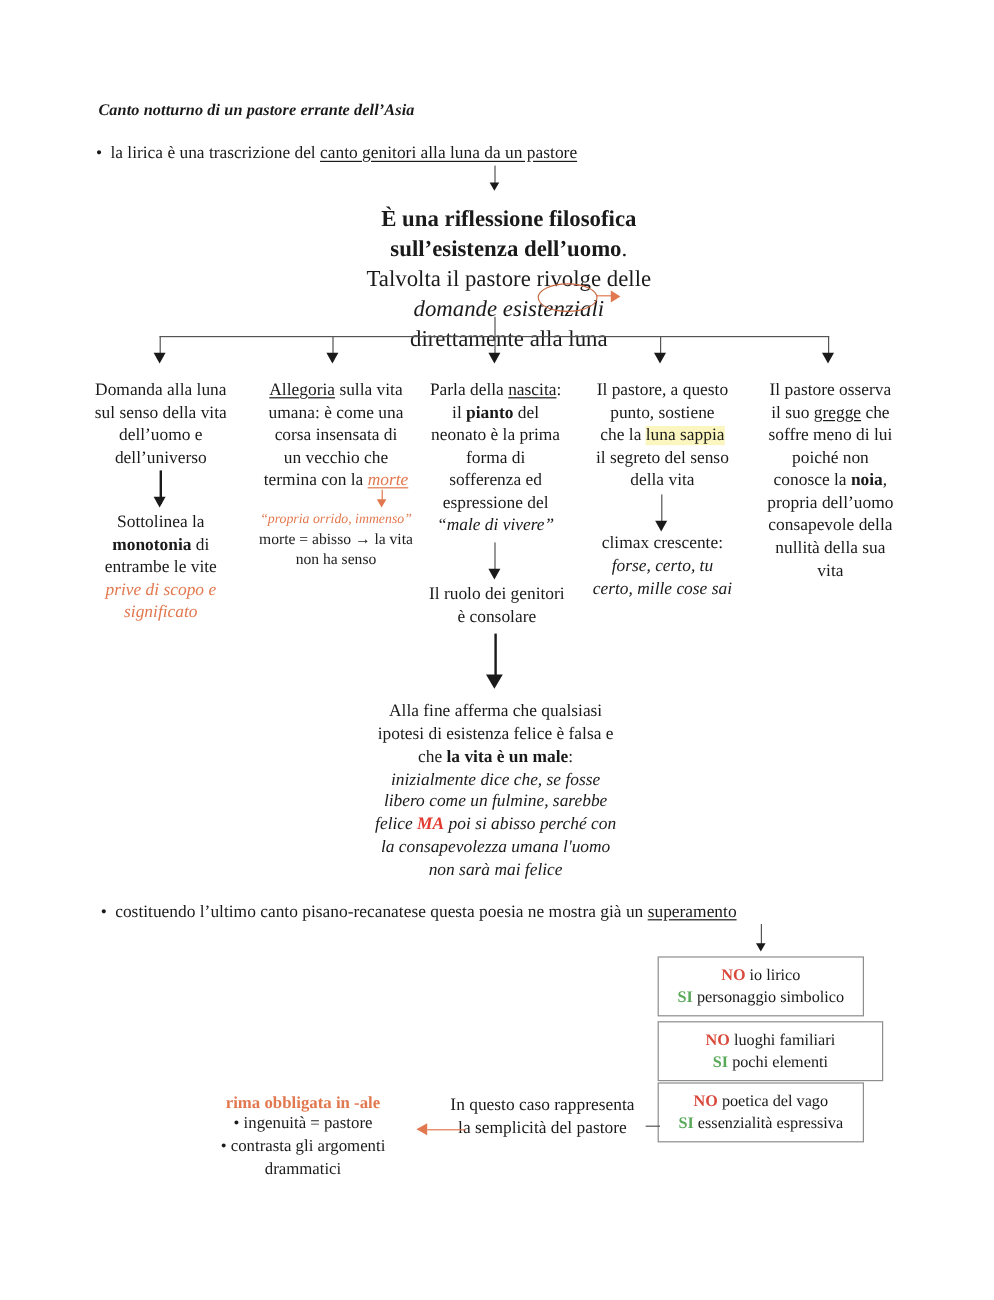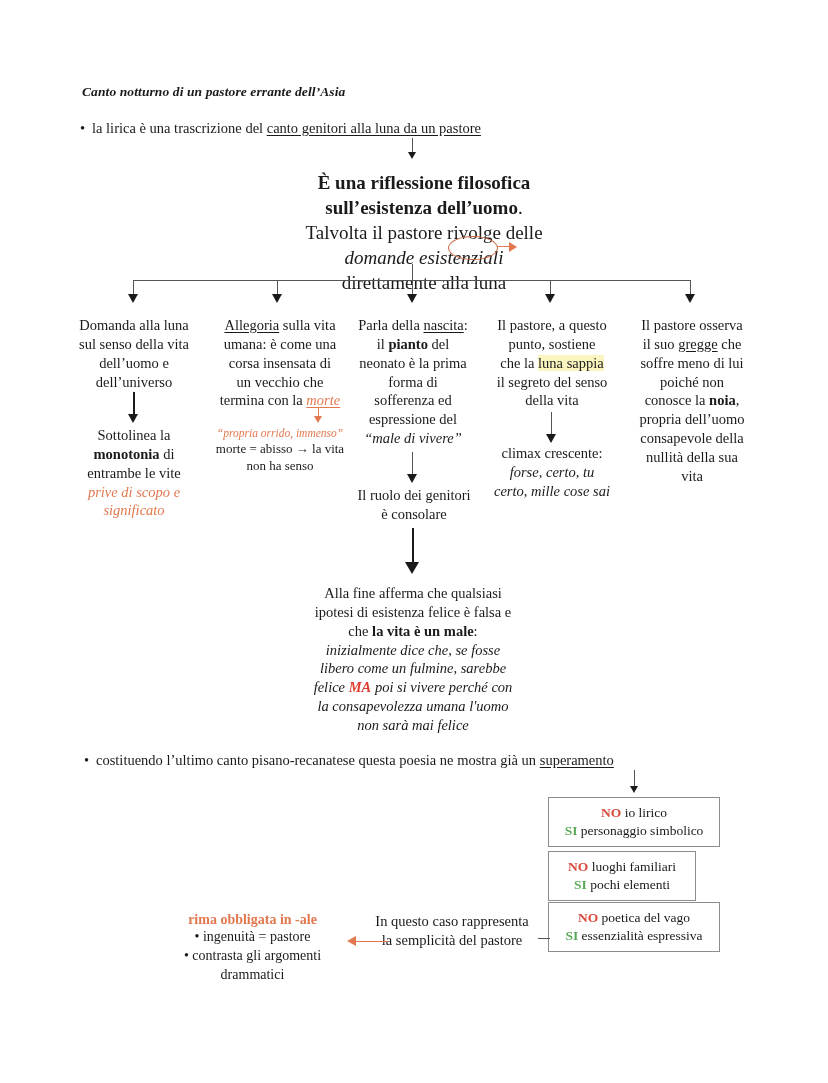--- a/index.html
+++ b/index.html
@@ -219,38 +219,38 @@
 
   <div class="vline-dk" style="left:412px; top:528px; height:40px; width:2px;"></div>
   <div class="arrowdown" style="left:405px; top:562px; border-left-width:7px; border-right-width:7px; border-top-width:12px;"></div>
 
   <div class="abs ctr blk" style="left:292px; top:584px; width:242px;">
     <div>Alla fine afferma che qualsiasi</div>
     <div>ipotesi di esistenza felice è falsa e</div>
     <div><span>che </span><span class="b">la vita è un male</span><span>:</span></div>
     <div class="i">inizialmente dice che, se fosse</div>
     <div class="i">libero come un fulmine, sarebbe</div>
-    <div class="i"><span>felice </span><span class="red">MA</span><span> poi si vivere perché con</span></div>
+    <div class="i"><span>felice </span><span class="red">MA</span><span> poi si abisso perché con</span></div>
     <div class="i">la consapevolezza umana l'uomo</div>
     <div class="i">non sarà mai felice</div>
   </div>
 
   <div class="abs bullet-line" style="left:84px; top:752px; white-space:nowrap;">
     <span class="bullet-dot">•</span><span>costituendo l’ultimo canto pisano-recanatese questa poesia ne mostra già un </span><span class="u">superamento</span>
   </div>
 
   <div class="vline" style="left:634px; top:770px; height:20px;"></div>
   <div class="arrowdown sm" style="left:629.5px; top:786px;"></div>
 
   <div class="nsbox" style="left:548px; top:797px; width:172px;">
     <div><span class="no">NO</span><span> io lirico</span></div>
     <div><span class="si">SI</span><span> personaggio simbolico</span></div>
   </div>
 
-  <div class="nsbox" style="left:548px; top:851px; width:148px;">
+  <div class="nsbox" style="left:548px; top:851px; width:188px;">
     <div><span class="no">NO</span><span> luoghi familiari</span></div>
     <div><span class="si">SI</span><span> pochi elementi</span></div>
   </div>
 
   <div class="nsbox" style="left:548px; top:902px; width:172px;">
     <div><span class="no">NO</span><span> poetica del vago</span></div>
     <div><span class="si">SI</span><span> essenzialità espressiva</span></div>
   </div>
 
   <div class="hline" style="left:538px; top:938px; width:12px;"></div>

